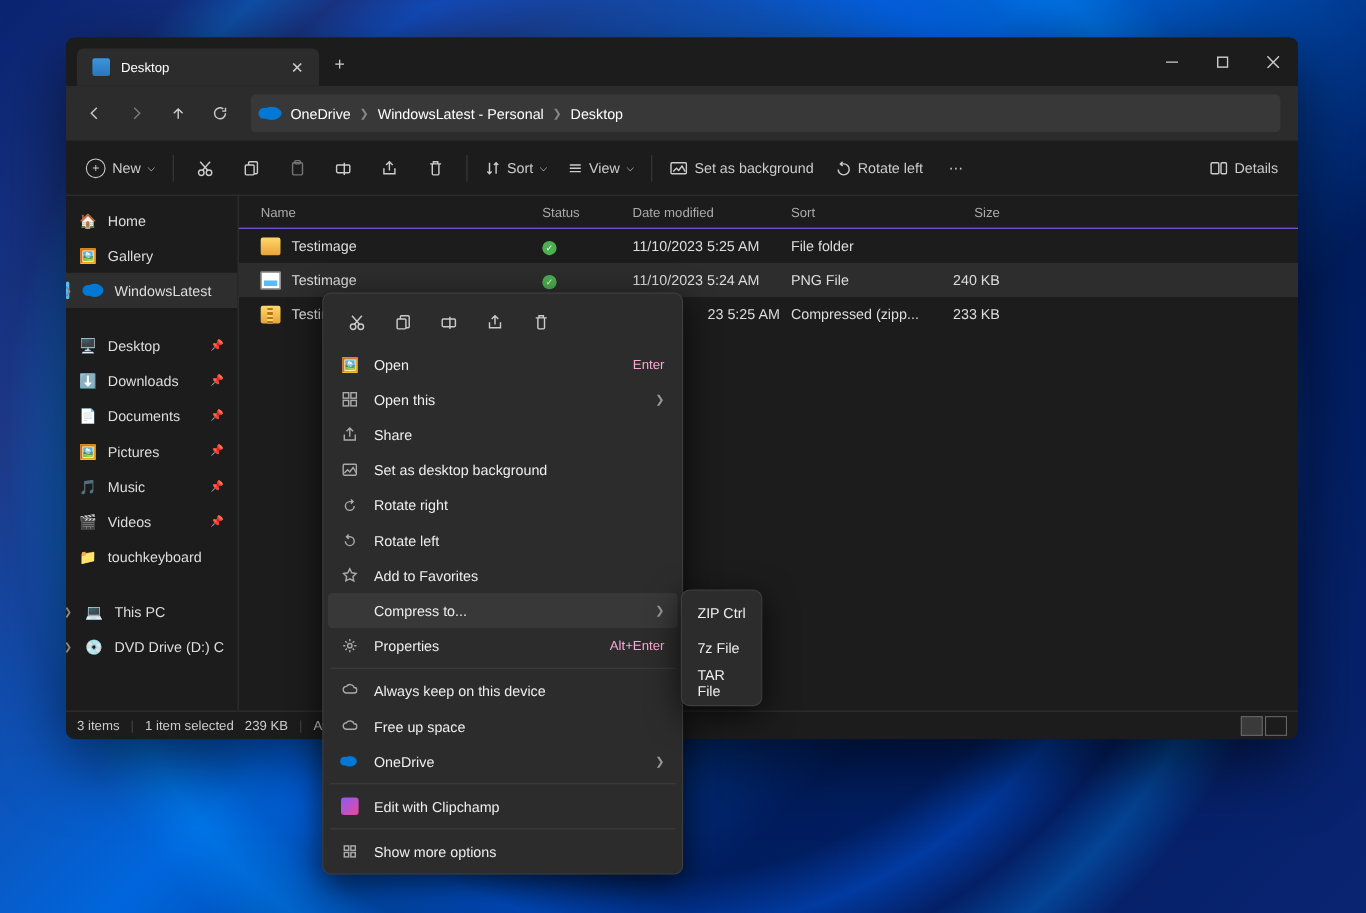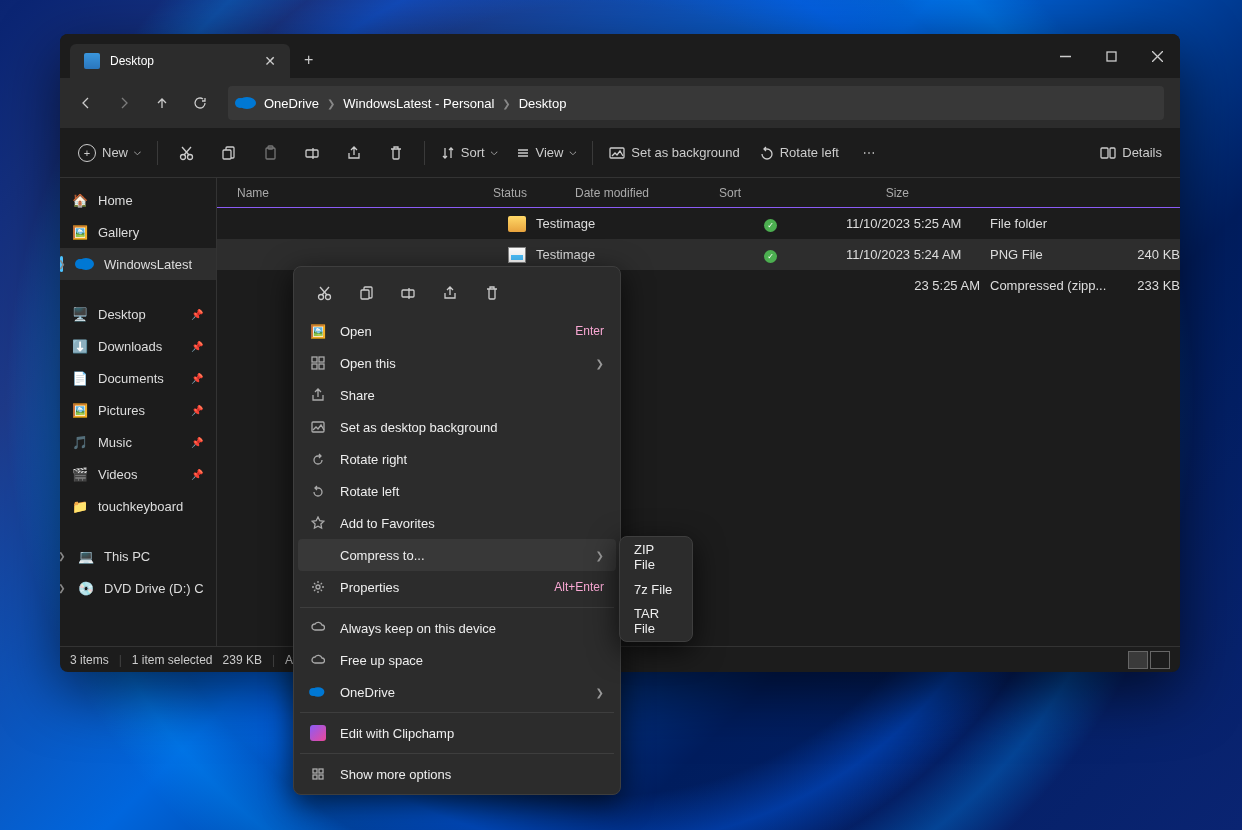--- a/index.html
+++ b/index.html
@@ -39,21 +39,21 @@
 .pin { margin-left:auto; color:#666; font-size:10px; }
 .side-gap { height:18px; }
 .main { flex:1; background:#1c1c1c; display:flex; flex-direction:column; border-left:1px solid #333; }
 .cols { height:30px; display:flex; align-items:center; border-bottom:1px solid #8b5cf6; color:#aaa; font-size:12px; padding-left:20px; }
 .col-name { width:256px; }
 .col-status { width:82px; }
 .col-date { width:144px; }
 .col-type { width:120px; }
 .col-size { width:70px; text-align:right; }
 .files { flex:1; }
-.row { height:31px; display:flex; align-items:center; padding-left:20px; color:#ddd; font-size:13px; cursor:pointer;justify-content:flex-end; }
+.row { height:31px; display:flex; align-items:center; padding-left:20px; color:#ddd; font-size:13px; cursor:pointer; }
 .row.selected { background:#2d2d2d; }
 .file-icon { width:18px; height:16px; margin-right:10px; }
 .folder-i { background:linear-gradient(180deg,#ffd868 0%,#e8a33d 100%); border-radius:2px; }
 .png-i { background:#fff; border:1px solid #888; position:relative; }
 .png-i::after { content:''; position:absolute; bottom:2px; left:2px; right:2px; height:5px; background:#4cc2ff; }
 .zip-i { background:linear-gradient(180deg,#ffd868 0%,#e8a33d 100%); border-radius:2px; position:relative; }
 .zip-i::after { content:''; position:absolute; left:6px; top:0; bottom:0; width:5px; background:repeating-linear-gradient(0deg,#b8741a 0 2px,#ffd868 2px 4px); }
 .r-name { width:228px; }
 .r-status { width:82px; }
 .status-dot { width:13px; height:13px; background:#4caf50; border-radius:50%; display:inline-flex; align-items:center; justify-content:center; color:#fff; font-size:8px; }
@@ -488,16 +488,16 @@
           <rect x="8" y="2" width="4" height="4"></rect>
           <rect x="2" y="8" width="4" height="4"></rect>
           <rect x="8" y="8" width="4" height="4"></rect>
         </svg>
       </span>
       <span class="ctx-label">Show more options</span>
     </div>
 </div>
 
 <div class="submenu">
-  <div class="sub-item">ZIP File</div>
+  <div class="sub-item">ZIP Ctrl</div>
   <div class="sub-item">7z File</div>
   <div class="sub-item">TAR File</div>
 </div>
 
 </body></html>

